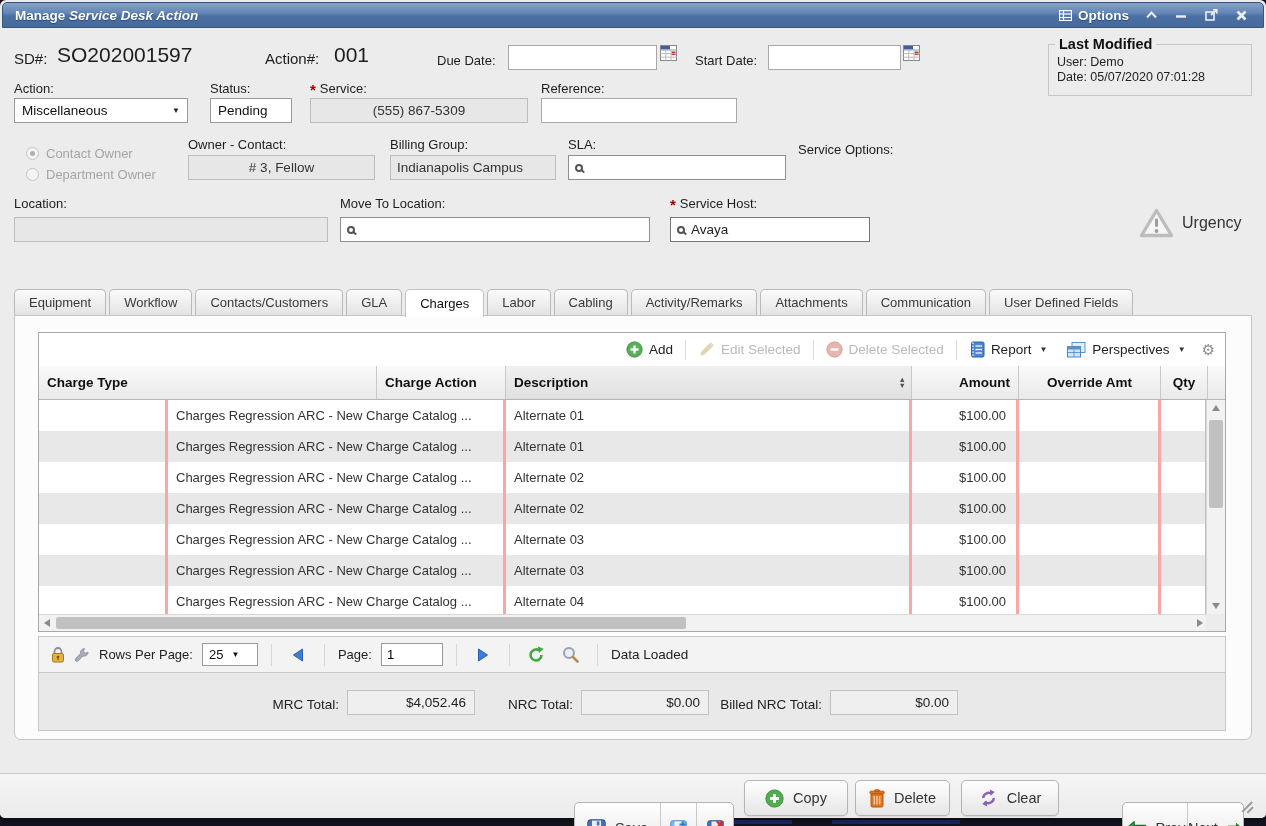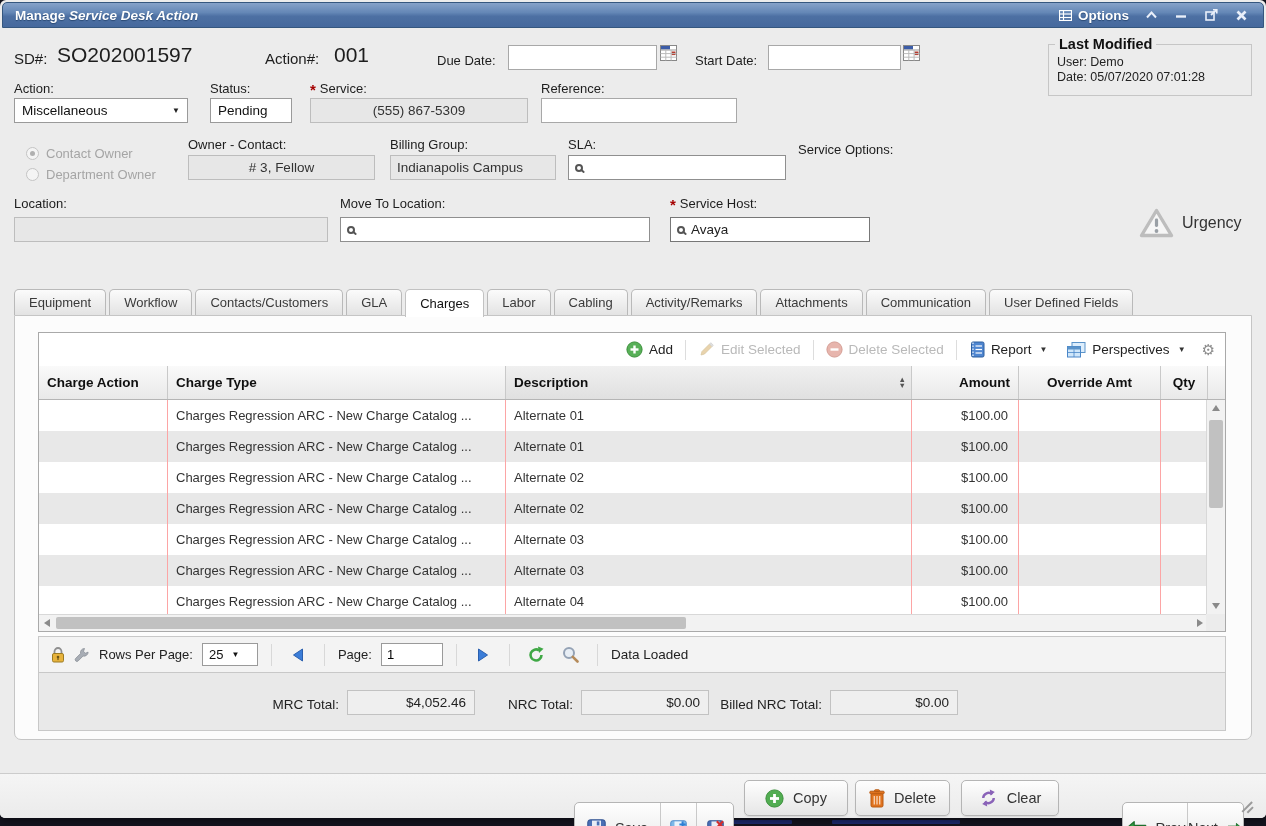--- a/index.html
+++ b/index.html
@@ -84,21 +84,21 @@
   .gh.sorted { background:linear-gradient(#f0f0f0,#e0e0e0); }
   .gh.r { justify-content:flex-end; }
   .gh.c { justify-content:center; }
   .sortind { position:absolute; right:5px; top:50%; transform:translateY(-50%);
     display:flex; flex-direction:column; line-height:6px; font-size:7.5px; color:#555; }
 
   .grows { position:absolute; left:0; top:67px; width:1169px; height:214px; overflow:hidden; }
   .grow { display:flex; height:31px; }
   .grow.alt { background:#e8e8e8; }
   .gc { font-size:13px; color:#333; display:flex; align-items:center; padding:0 8px;
-    border-right:1px solid #fca5a5; white-space:nowrap; overflow:hidden; }
+    border-right:3px solid #fca5a5; white-space:nowrap; overflow:hidden; }
   .gc.r { justify-content:flex-end; padding-right:10px; }
 
   .c0{width:129px;} .c1{width:338px;} .c2{width:406px;} .c3{width:107px;} .c4{width:142px;} .c5{width:47px;}
   .cfill{flex:1; border-right:none;}
 
   .vscroll { position:absolute; right:0; top:67px; width:19px; height:214px; background:#f2f2f2; border-left:1px solid #d8d8d8; }
   .vthumb { position:absolute; left:2px; right:2px; top:20px; height:88px; background:#c1c1c1; border-radius:2px; }
   .sarrow { position:absolute; left:0; right:0; height:16px; display:flex; align-items:center; justify-content:center; cursor:pointer; }
   .tri-up { width:0; height:0; border-left:4px solid transparent; border-right:4px solid transparent; border-bottom:6px solid #8a8a8a; }
   .tri-dn { width:0; height:0; border-left:4px solid transparent; border-right:4px solid transparent; border-top:6px solid #8a8a8a; }
@@ -353,22 +353,22 @@
           </svg>
           <span>Perspectives</span>
           <span class="dd">▼</span>
         </div>
         <div class="tbtn" style="padding:0 4px; font-size:15px; color:#8d8d8d;">
           <span>⚙</span>
         </div>
       </div>
 
       <div class="ghead">
+        <div class="gh c1">Charge Type</div>
         <div class="gh c0">Charge Action</div>
-        <div class="gh c1">Charge Type</div>
         <div class="gh c2 sorted">
           <span>Description</span>
           <span class="sortind">
             <span>▲</span>
               <span>▼</span>
           </span>
         </div>
         <div class="gh c3 r">Amount</div>
         <div class="gh c4 c">Override Amt</div>
         <div class="gh c5 c">Qty</div>

